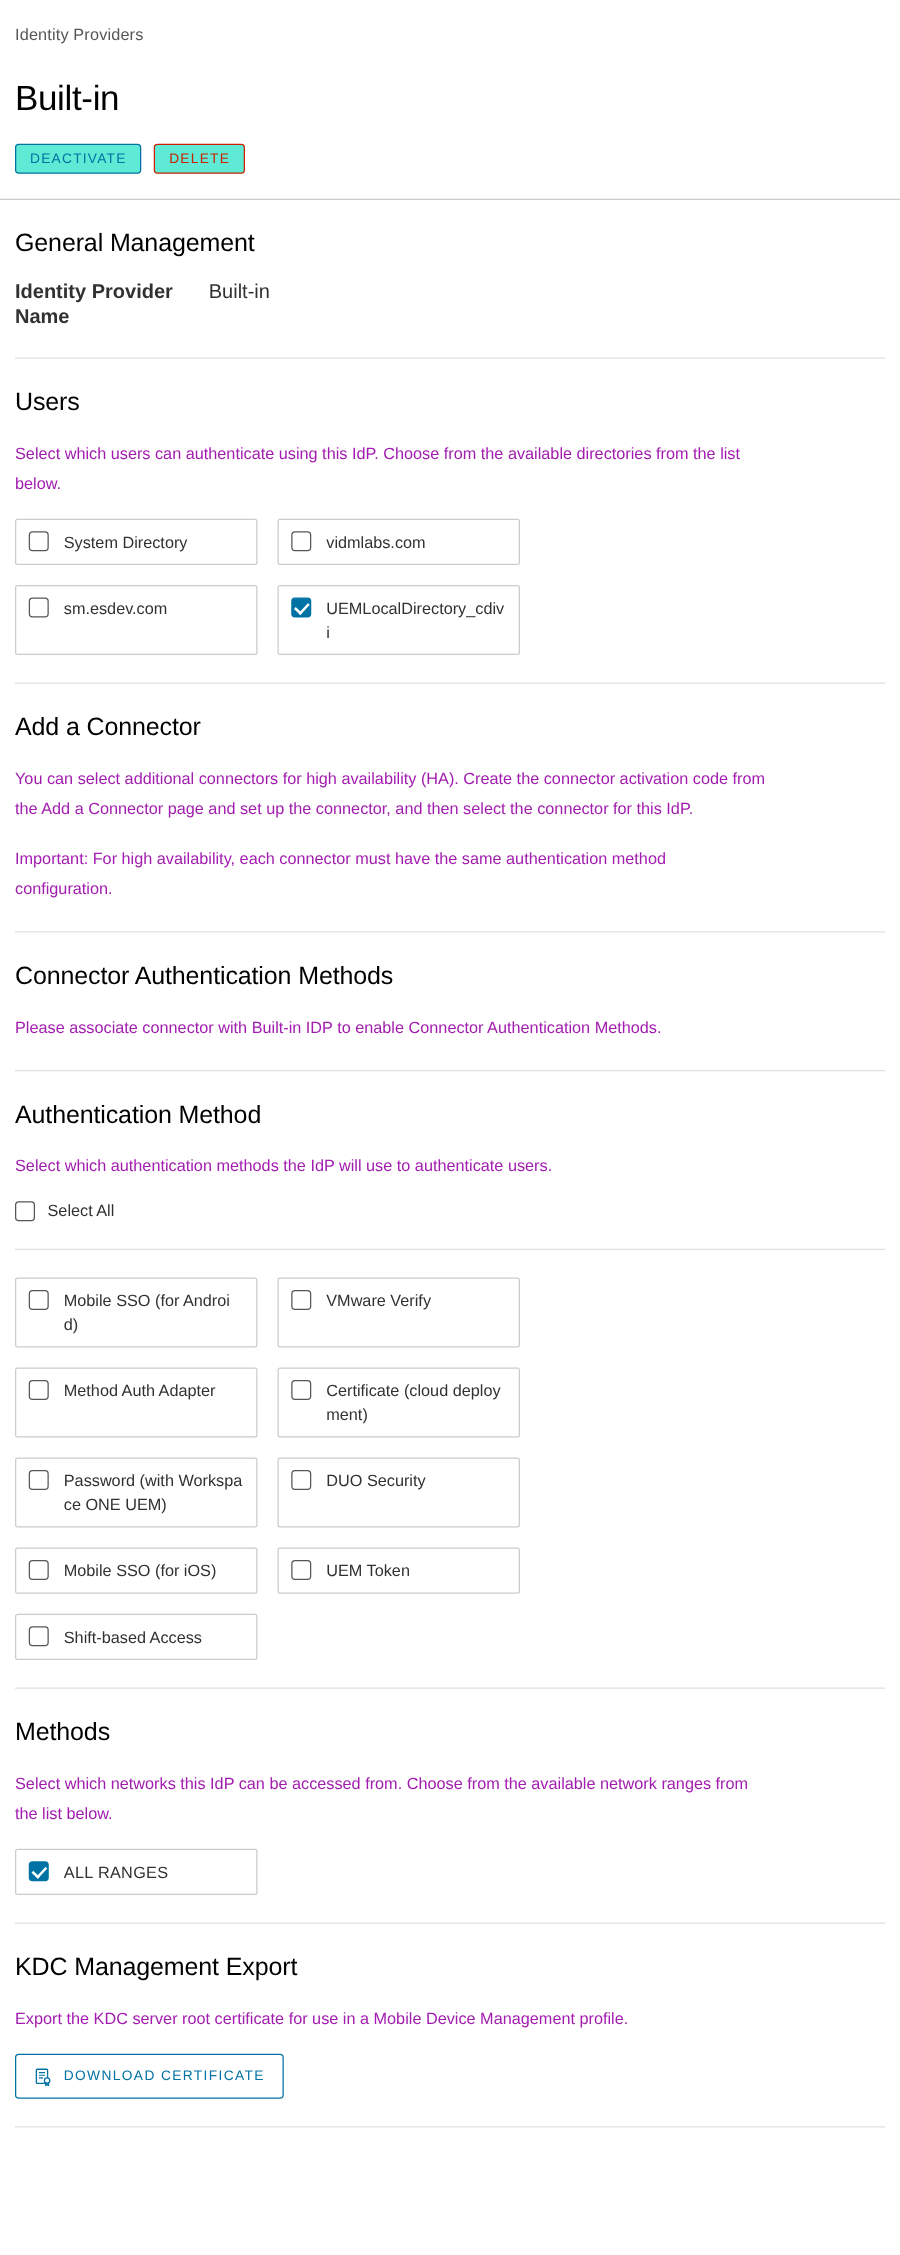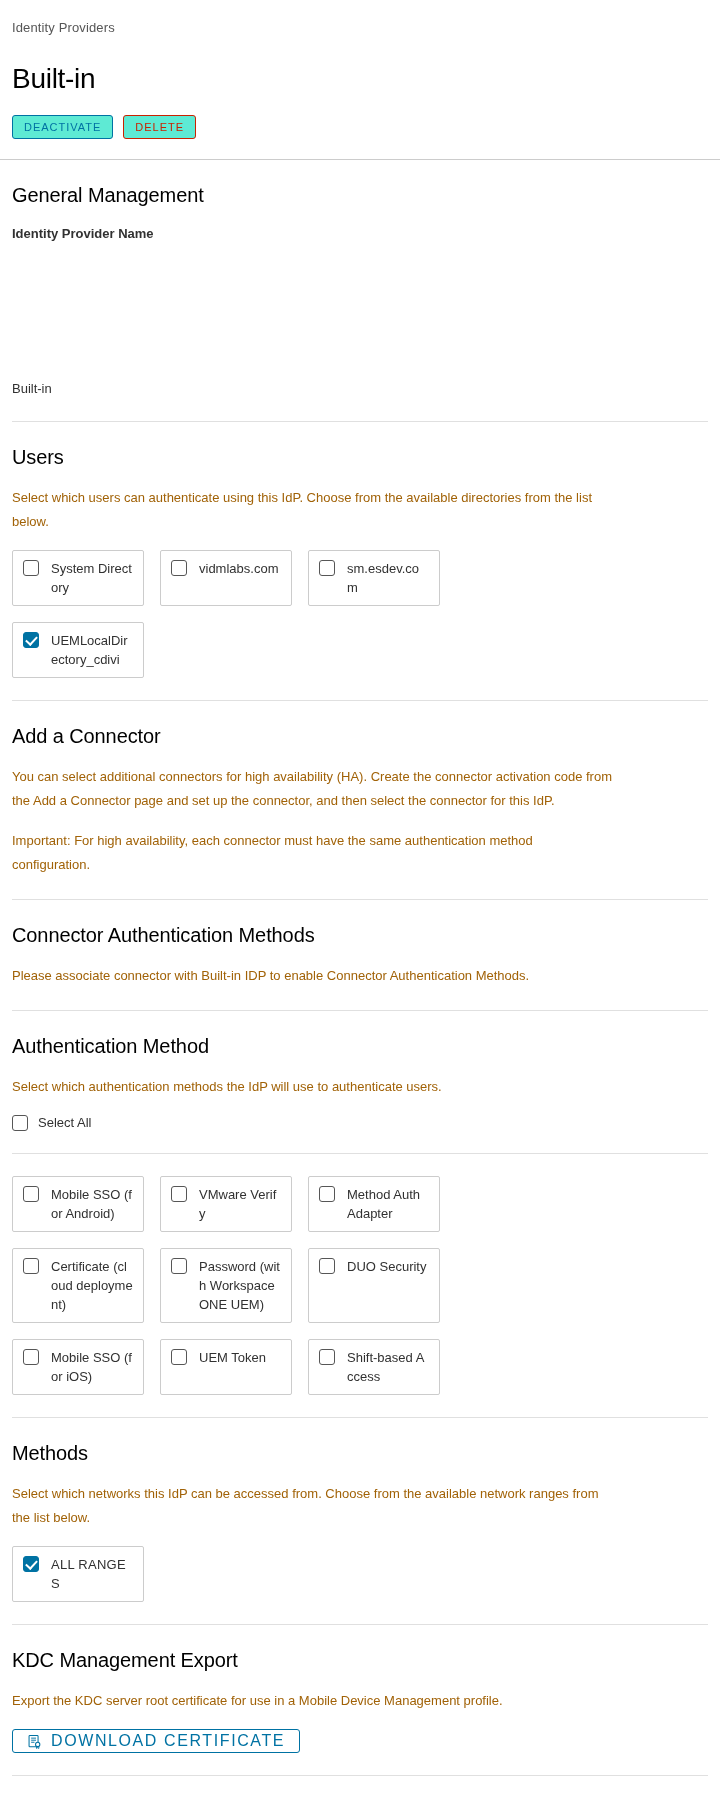--- a/index.html
+++ b/index.html
@@ -90,53 +90,52 @@
   .section h2 {
     font-size: 20px;
     font-weight: 300;
     color: #000000;
     line-height: 26px;
     margin: 0 0 16px 0;
     letter-spacing: -0.005em;
   }
   .section p.desc {
     font-size: 13px;
-    color: #a16207;
+    color: #a21caf;
     line-height: 24px;
     margin: 0 0 16px 0;
     max-width: 600px;
   }
   .section p.desc.last { margin-bottom: 0; }
 
   .kv-row {
     display: flex;
     align-items: baseline;
-    font-size: 13px;
+    font-size: 16px;
     line-height: 20px;
-    flex-direction: column;
   }
   .kv-label {
     font-weight: bold;
     color: #313131;
     width: 155px;
     flex: 0 0 155px;
   }
   .kv-value {
     color: #313131;
   }
 
   
   .card-grid {
     display: flex;
     flex-wrap: wrap;
     gap: 16px 16px;
     max-width: 540px;
   }
   .chk-card {
-    width: 132px;
+    width: 194px;
     min-height: 32px;
     border: 1px solid #cccccc;
     border-radius: 2px;
     background: #ffffff;
     display: flex;
     align-items: flex-start;
     padding: 8px 10px;
     cursor: pointer;
   }
   .chk-box {
@@ -186,27 +185,27 @@
   .inline-chk .chk-box {
     margin-right: 10px;
     margin-top: 0;
   }
   .inline-chk .chk-label { line-height: 16px; }
 
   
   .btn-download {
     display: inline-flex;
     align-items: center;
-    height: 24px;
+    height: 36px;
     padding: 0 14px;
     background: #ffffff;
     border: 1px solid #0072a3;
     border-radius: 3px;
     color: #0072a3;
-    font-size: 16px;
+    font-size: 11px;
     font-weight: 500;
     letter-spacing: .1em;
     text-transform: uppercase;
     cursor: pointer;
     font-family: "Liberation Sans", sans-serif;
   }
   .btn-download .ic {
     display: inline-flex;
     margin-right: 9px;
     line-height: 0;

